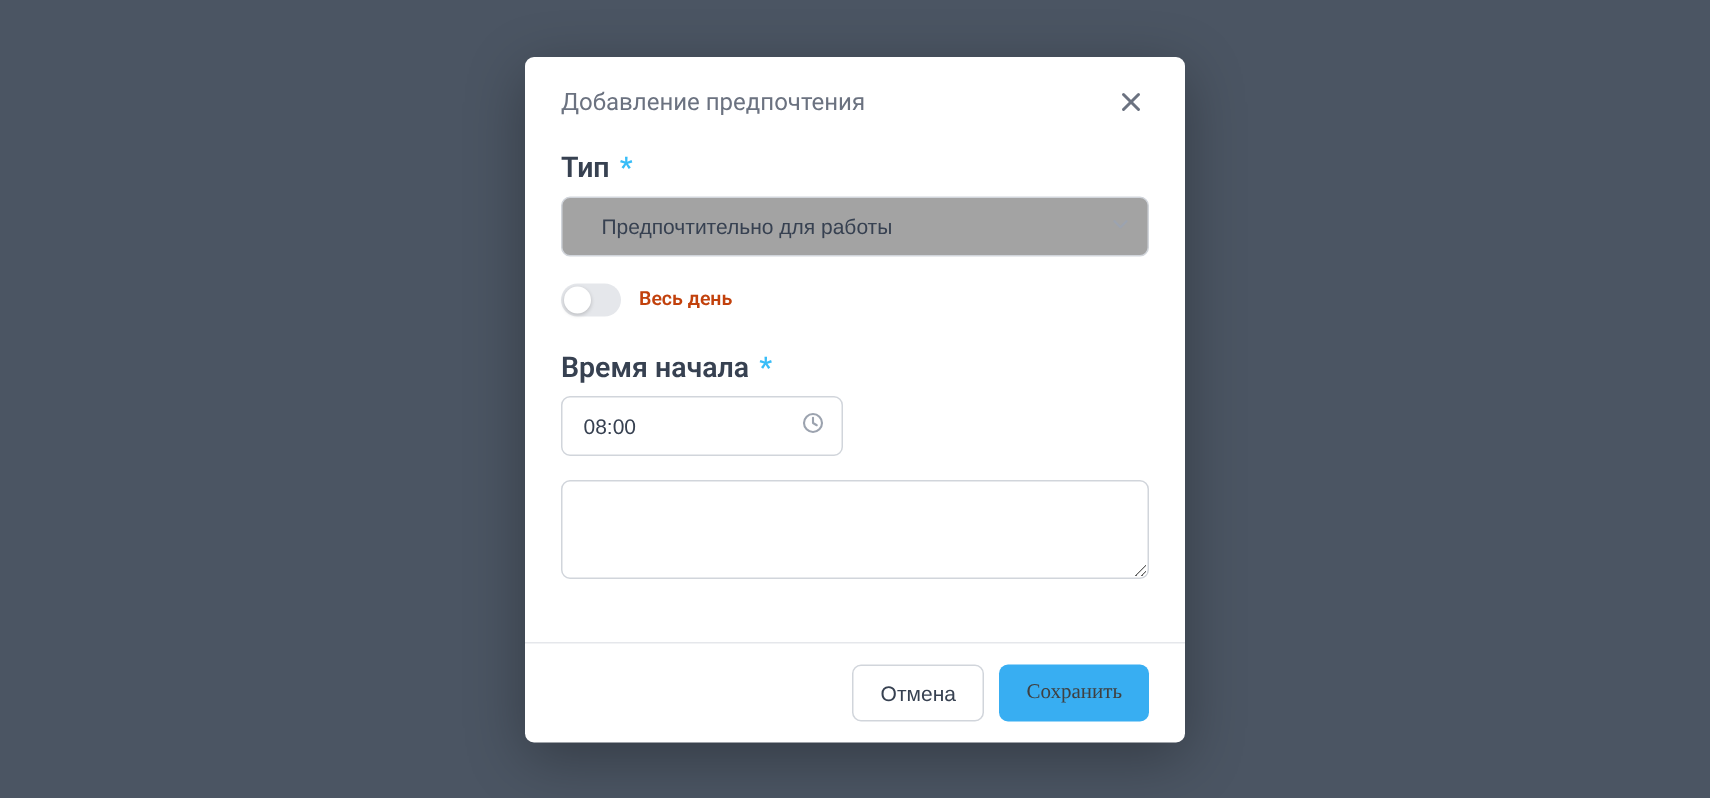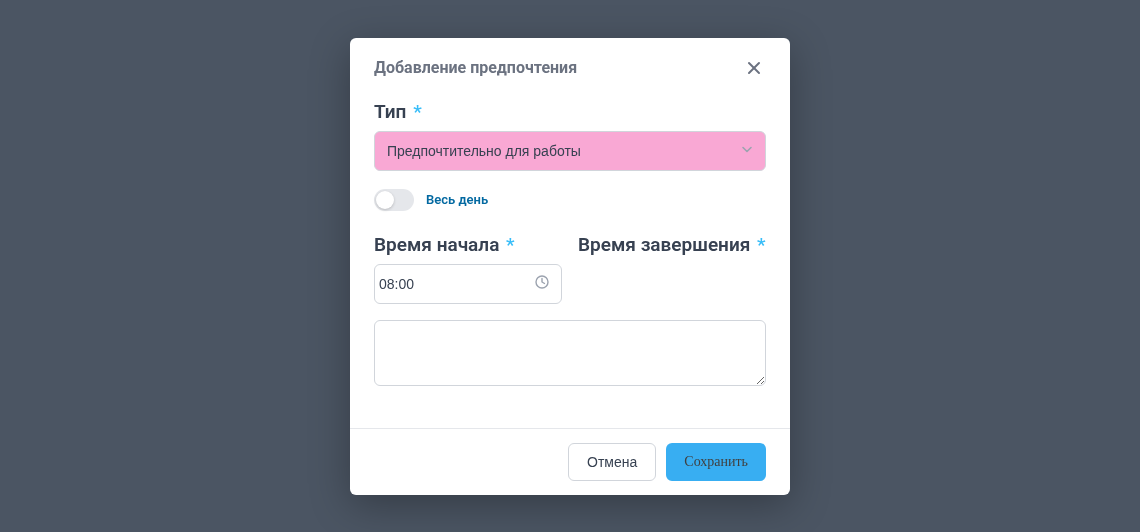--- a/index.html
+++ b/index.html
@@ -22,21 +22,21 @@
       flex-direction: column;
     }
     .modal-header {
       display: flex;
       justify-content: space-between;
       align-items: center;
       padding: 18px 24px 14px 24px;
     }
     .modal-title {
       font-size: 16px;
-      font-weight: 700;
+      font-weight: 400;
       color: #6b7280;
     }
     .close-btn {
       background: none;
       border: none;
       cursor: pointer;
       color: #6b7280;
       padding: 4px;
       display: flex;
       align-items: center;
@@ -55,24 +55,24 @@
     }
     .required-star { color: #38bdf8; margin-left: 2px; }
     .select-wrap {
       position: relative;
     }
     .select-input {
       width: 100%;
       height: 40px;
       border: 1px solid #d1d5db;
       border-radius: 6px;
-      padding: 0 36px 0 12px;
-      font-size: 14px;
-      color: #374151;
-      background: #f9a8d4;
+      padding: 0 36px 0 26px;
+      font-size: 14px;
+      color: #374151;
+      background: #a3a3a3;
       appearance: none;
       cursor: pointer;
     }
     .select-chevron {
       position: absolute;
       right: 12px;
       top: 50%;
       transform: translateY(-50%);
       pointer-events: none;
       color: #9ca3af;
@@ -96,30 +96,30 @@
     .toggle-knob {
       position: absolute;
       left: 2px;
       top: 2px;
       width: 18px;
       height: 18px;
       background: #fff;
       border-radius: 50%;
       box-shadow: 0 1px 3px rgba(0,0,0,0.2);
     }
-    .toggle-label { font-size: 13px; font-weight: 600; color: #0369a1; }
+    .toggle-label { font-size: 13px; font-weight: 600; color: #c2410c; }
     .time-row { display: flex; gap: 16px; margin-bottom: 16px; }
     .time-col { flex: 1; }
     .time-input-wrap { position: relative; }
     .time-input {
       width: 100%;
       height: 40px;
       border: 1px solid #d1d5db;
       border-radius: 6px;
-      padding: 0 36px 0 4px;
+      padding: 0 36px 0 14px;
       font-size: 14px;
       color: #374151;
       background: #fff;
     }
     .clock-icon {
       position: absolute;
       right: 12px;
       top: 50%;
       transform: translateY(-50%);
       color: #9ca3af;
@@ -211,24 +211,20 @@
           <input class="time-input" value="08:00" style="">
           <span class="clock-icon">
             <svg width="16" height="16" viewBox="0 0 16 16" fill="none" stroke="currentColor" stroke-width="1.4">
                 <circle cx="8" cy="8" r="6"></circle>
                 <polyline points="8 4.5 8 8 10.5 9.5" stroke-linecap="round" stroke-linejoin="round"></polyline>
               </svg>
           </span>
         </div>
       </div>
       <div class="time-col">
-        <label class="label">
-          <span>Время завершения</span>
-          <span class="required-star">*</span>
-        </label>
       </div>
     </div>
 
     <div class="field-group">
       <textarea class="textarea" style=""></textarea>
     </div>
 
   </div>
 
   <div class="modal-footer">

